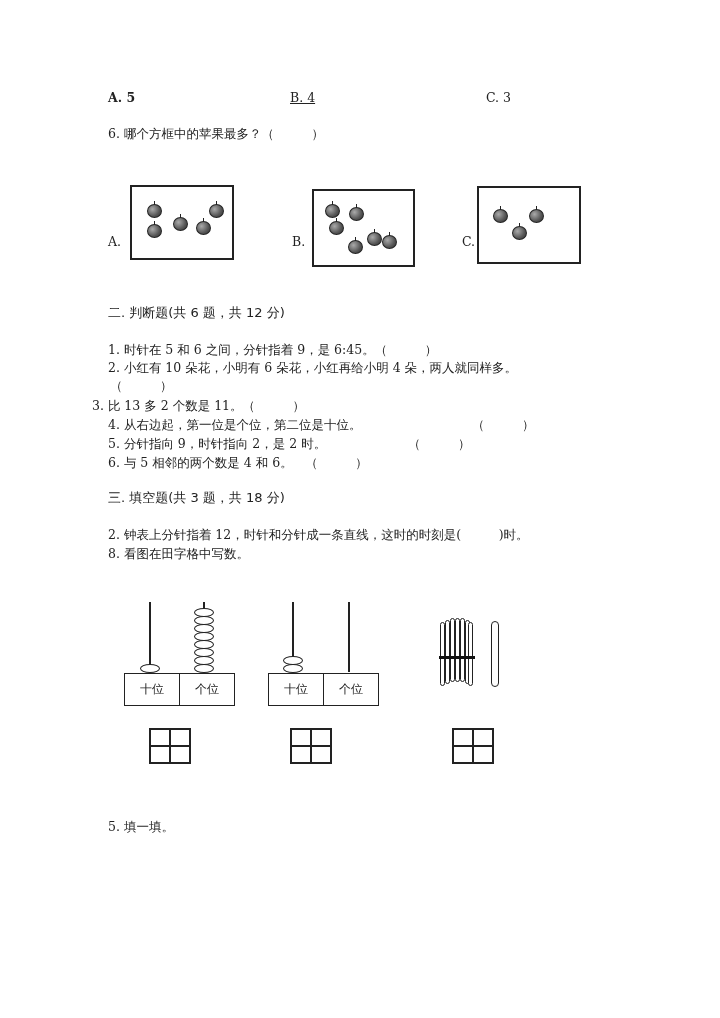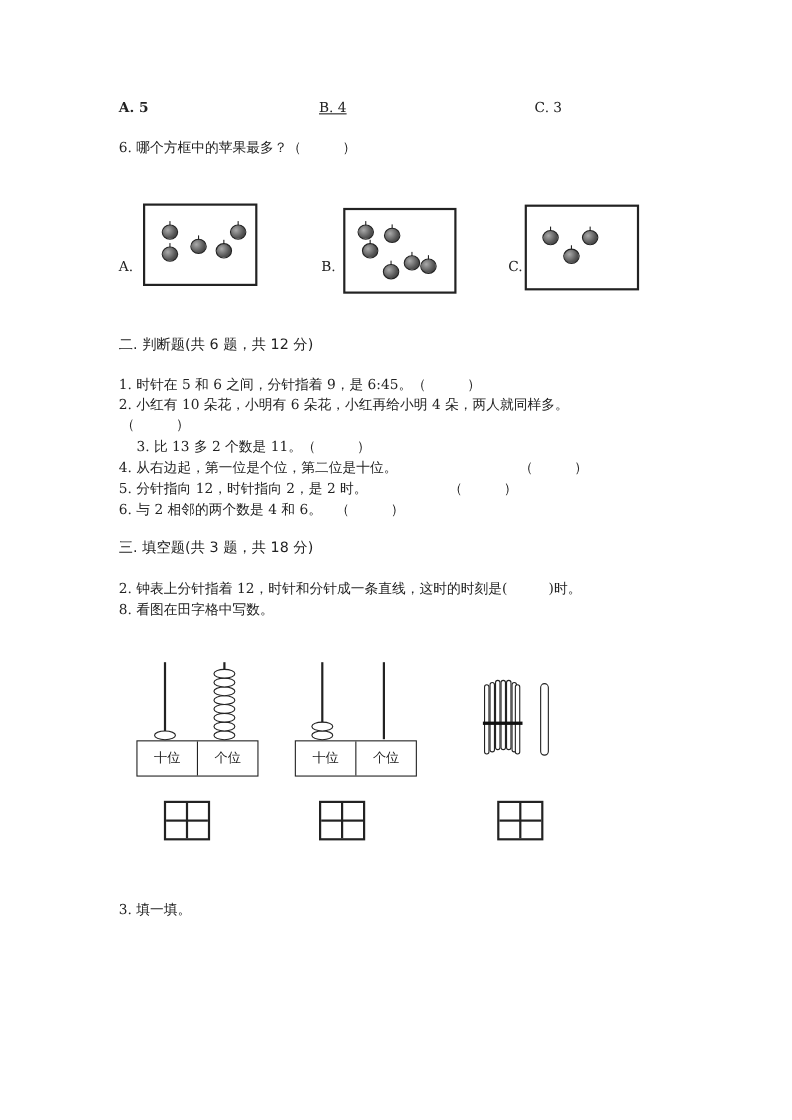--- a/index.html
+++ b/index.html
@@ -52,26 +52,26 @@
 <div class="box" style="left:477px;top:186px;width:100px;height:74px;">
   <div class="apple" style="left:14px;top:21px;"></div>
   <div class="apple" style="left:50px;top:21px;"></div>
   <div class="apple" style="left:33px;top:38px;"></div>
 </div>
 
 <div class="abs head" style="left:108px;top:304px;">二. 判断题(共 6 题，共 12 分)</div>
 <div class="abs txt" style="left:108px;top:340px;">1. 时针在 5 和 6 之间，分针指着 9，是 6:45。（　　　）</div>
 <div class="abs txt" style="left:108px;top:358px;">2. 小红有 10 朵花，小明有 6 朵花，小红再给小明 4 朵，两人就同样多。</div>
 <div class="abs txt" style="left:110px;top:376px;">（　　　）</div>
-<div class="abs txt" style="left:124px;top:396px;">3. 比 13 多 2 个数是 11。（　　　）</div>
+<div class="abs txt" style="left:92px;top:396px;">3. 比 13 多 2 个数是 11。（　　　）</div>
 <div class="abs txt" style="left:108px;top:415px;">4. 从右边起，第一位是个位，第二位是十位。</div>
 <div class="abs txt" style="left:472px;top:415px;">（　　　）</div>
-<div class="abs txt" style="left:108px;top:434px;">5. 分针指向 12，时针指向 2，是 2 时。</div>
+<div class="abs txt" style="left:108px;top:434px;">5. 分针指向 9，时针指向 2，是 2 时。</div>
 <div class="abs txt" style="left:408px;top:434px;">（　　　）</div>
-<div class="abs txt" style="left:108px;top:453px;">6. 与 2 相邻的两个数是 4 和 6。　（　　　）</div>
+<div class="abs txt" style="left:108px;top:453px;">6. 与 5 相邻的两个数是 4 和 6。　（　　　）</div>
 
 <div class="abs head" style="left:108px;top:489px;">三. 填空题(共 3 题，共 18 分)</div>
 <div class="abs txt" style="left:108px;top:525px;">2. 钟表上分针指着 12，时针和分针成一条直线，这时的时刻是(　　　)时。</div>
 <div class="abs txt" style="left:108px;top:544px;">8. 看图在田字格中写数。</div>
 
 <div>
   <div class="rod" style="left:149px;top:602px;height:70px;"></div>
   <div class="rod" style="left:203px;top:602px;height:70px;"></div>
   <div class="bead" style="left:140px;top:664px;"></div>
   <div class="bead" style="left:194px;top:664px;"></div>
@@ -109,13 +109,13 @@
     <div class="stick" style="left:455px;top:618px;"></div>
     <div class="stick" style="left:460px;top:618px;"></div>
     <div class="stick" style="left:465px;top:620px;"></div>
     <div class="stick" style="left:468px;top:622px;"></div>
     <div class="abs" style="left:439px;top:656px;width:36px;height:3px;background:#111;"></div>
   </div>
   <div class="stick" style="left:491px;top:621px;width:8px;height:66px;border-radius:4px;"></div>
   <div class="grid" style="left:452px;top:728px;"></div>
 </div>
 
-<div class="abs txt" style="left:108px;top:817px;">3. 填一填。</div>
+<div class="abs txt" style="left:108px;top:817px;">5. 填一填。</div>
 
 </body></html>

